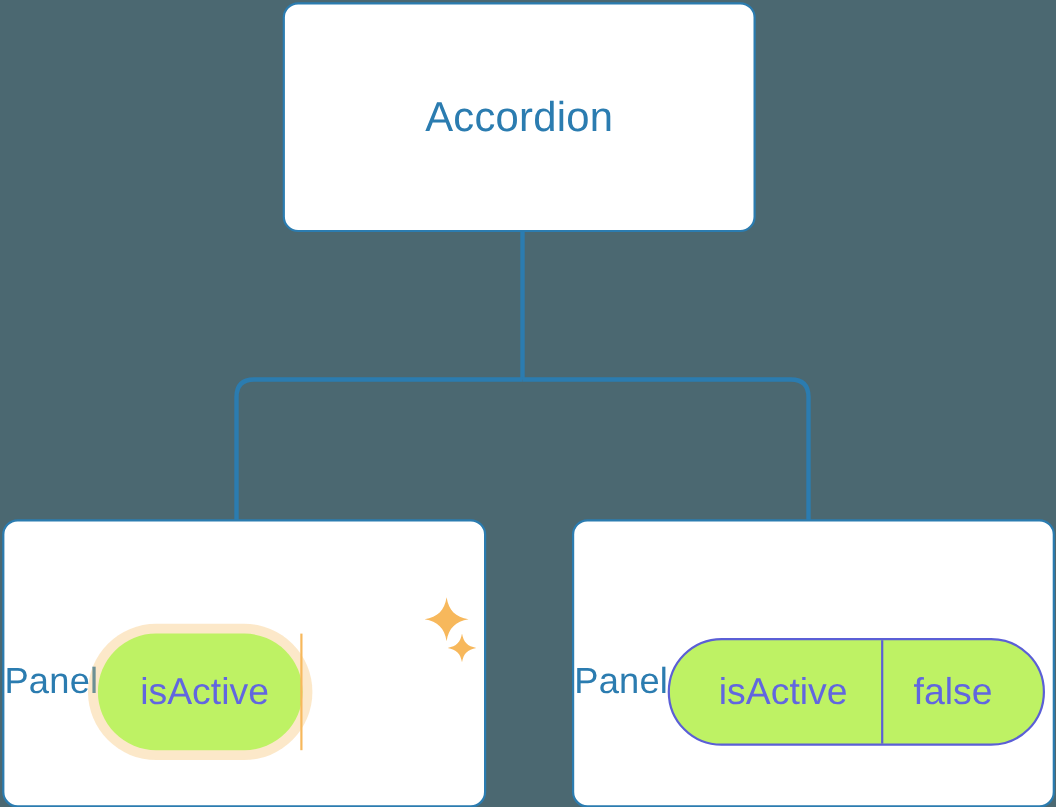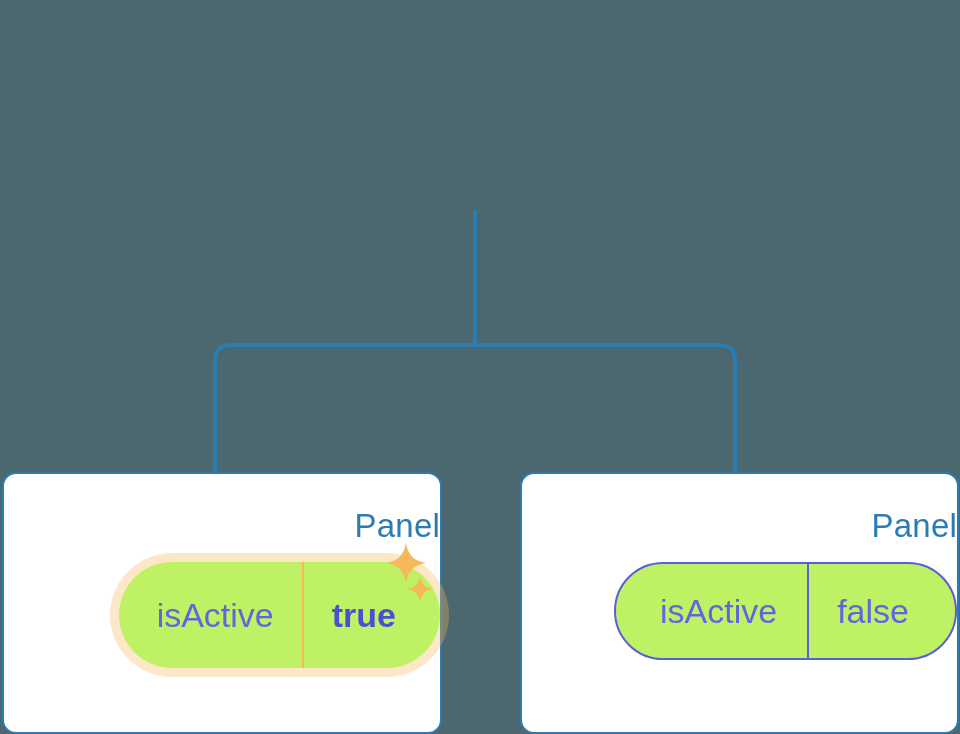--- a/index.html
+++ b/index.html
@@ -52,22 +52,22 @@
     height: 209px;
     display: flex;
     align-items: center;
     justify-content: center;
   }
 
   .node-card.child-node {
     top: 472px;
     height: 262px;
     display: flex;
-    flex-direction: column;
-    align-items: flex-end;
+    flex-direction: row;
+    align-items: center;
     padding-top: 35px;
     box-sizing: border-box;
   }
 
   .node-card.child-left {
     left: 2px;
     width: 440px;
   }
 
   .node-card.child-right {
@@ -174,28 +174,30 @@
 
   <svg class="connector-layer" width="960" height="734" viewBox="0 0 960 734">
 
     <path d="M 475 210 L 475 345" fill="none" stroke="#2b7cb0" stroke-width="4" stroke-linecap="butt"></path>
 
     <path d="M 475 345 L 231 345 Q 215 345 215 361 L 215 474" fill="none" stroke="#2b7cb0" stroke-width="4" stroke-linecap="butt"></path>
 
     <path d="M 475 345 L 719 345 Q 735 345 735 361 L 735 474" fill="none" stroke="#2b7cb0" stroke-width="4" stroke-linecap="butt"></path>
   </svg>
 
+  <div class="node-card root-node">
+    <span class="node-title">Accordion</span>
+  </div>
 
   <div class="node-card child-node child-left">
     <span class="node-title">Panel</span>
 
     <div class="prop-pill-wrap">
       <div class="prop-pill highlighted">
         <span class="prop-key">isActive</span>
-        <span class="prop-val">true</span>
       </div>
     </div>
   </div>
 
   <svg class="sparkle sparkle-large" width="42" height="42" viewBox="0 0 42 42">
     <path d="M21 1 C23 13 29 19 41 21 C29 23 23 29 21 41 C19 29 13 23 1 21 C13 19 19 13 21 1 Z" fill="#f7b85c"></path>
   </svg>
   <svg class="sparkle sparkle-small" width="28" height="28" viewBox="0 0 28 28">
     <path d="M14 1 C15.4 9 19 12.6 27 14 C19 15.4 15.4 19 14 27 C12.6 19 9 15.4 1 14 C9 12.6 12.6 9 14 1 Z" fill="#f7b85c"></path>
   </svg>

